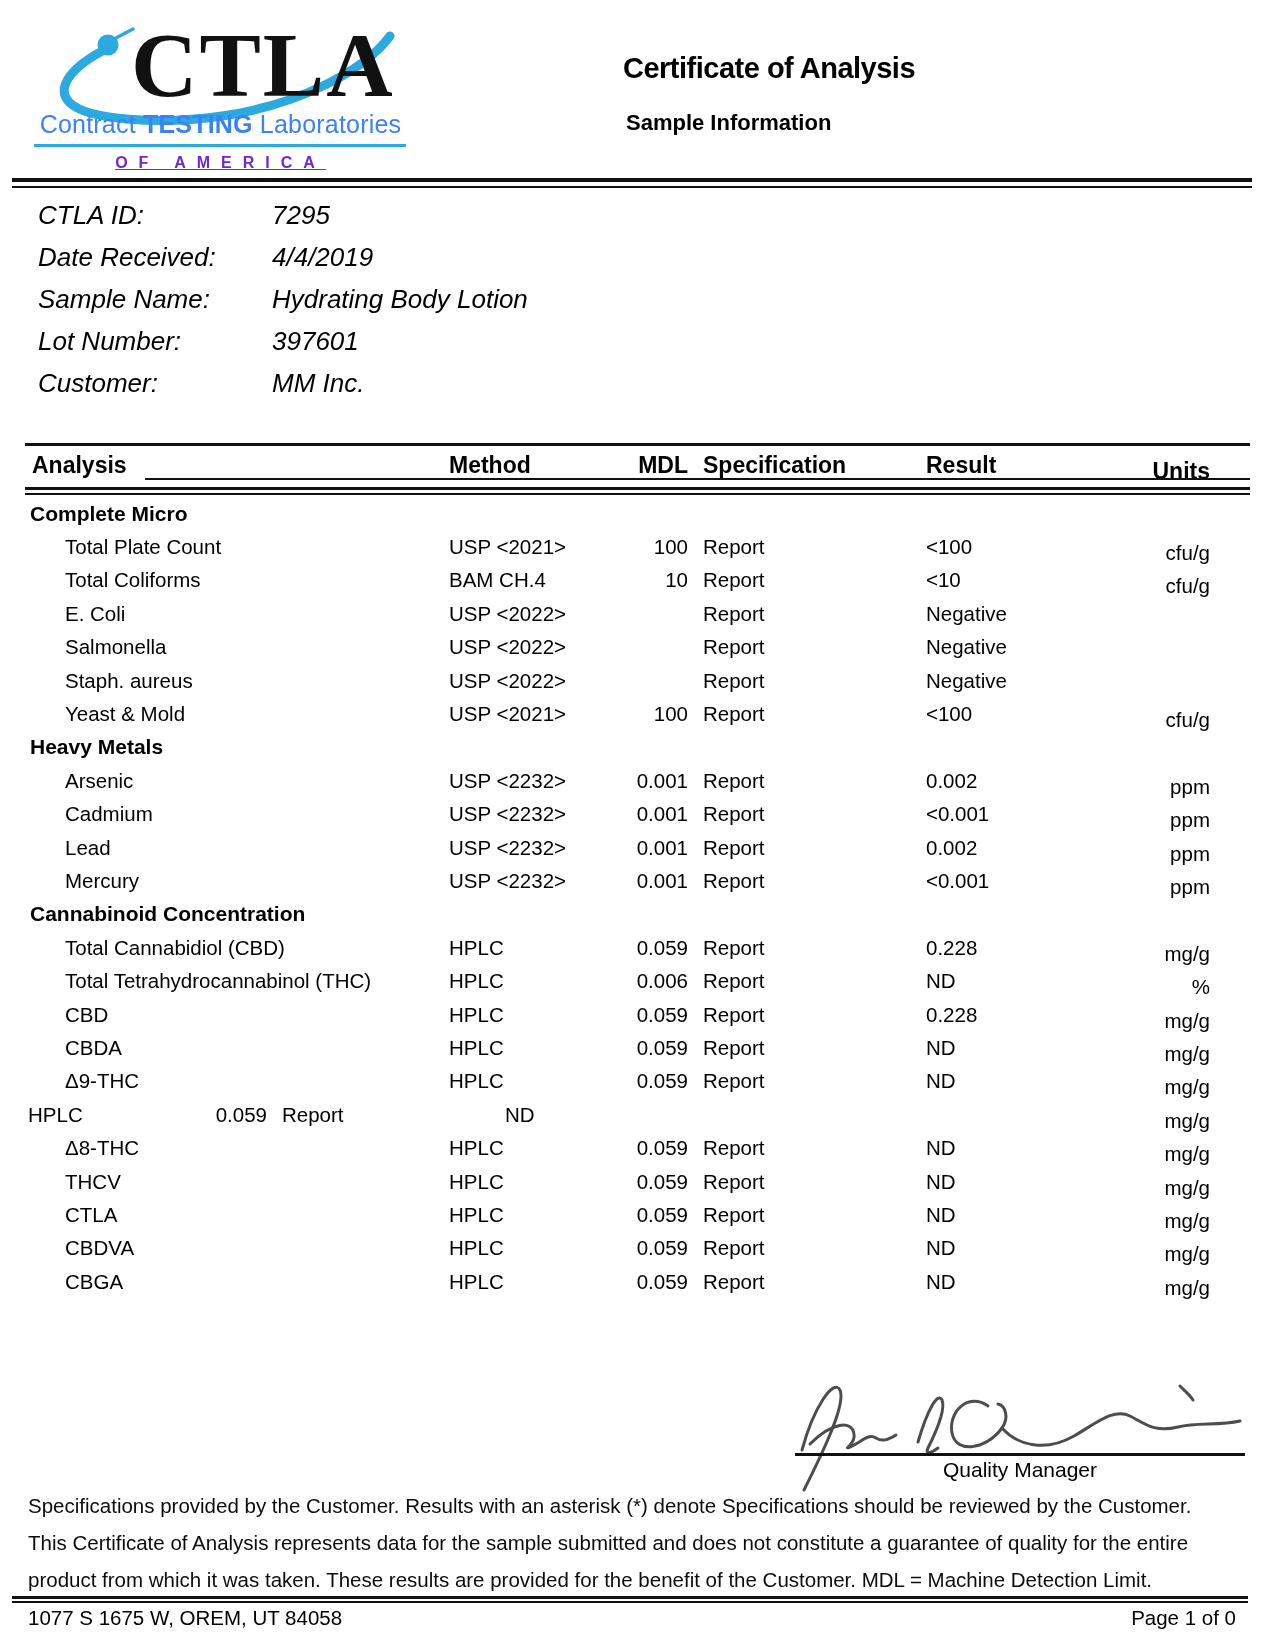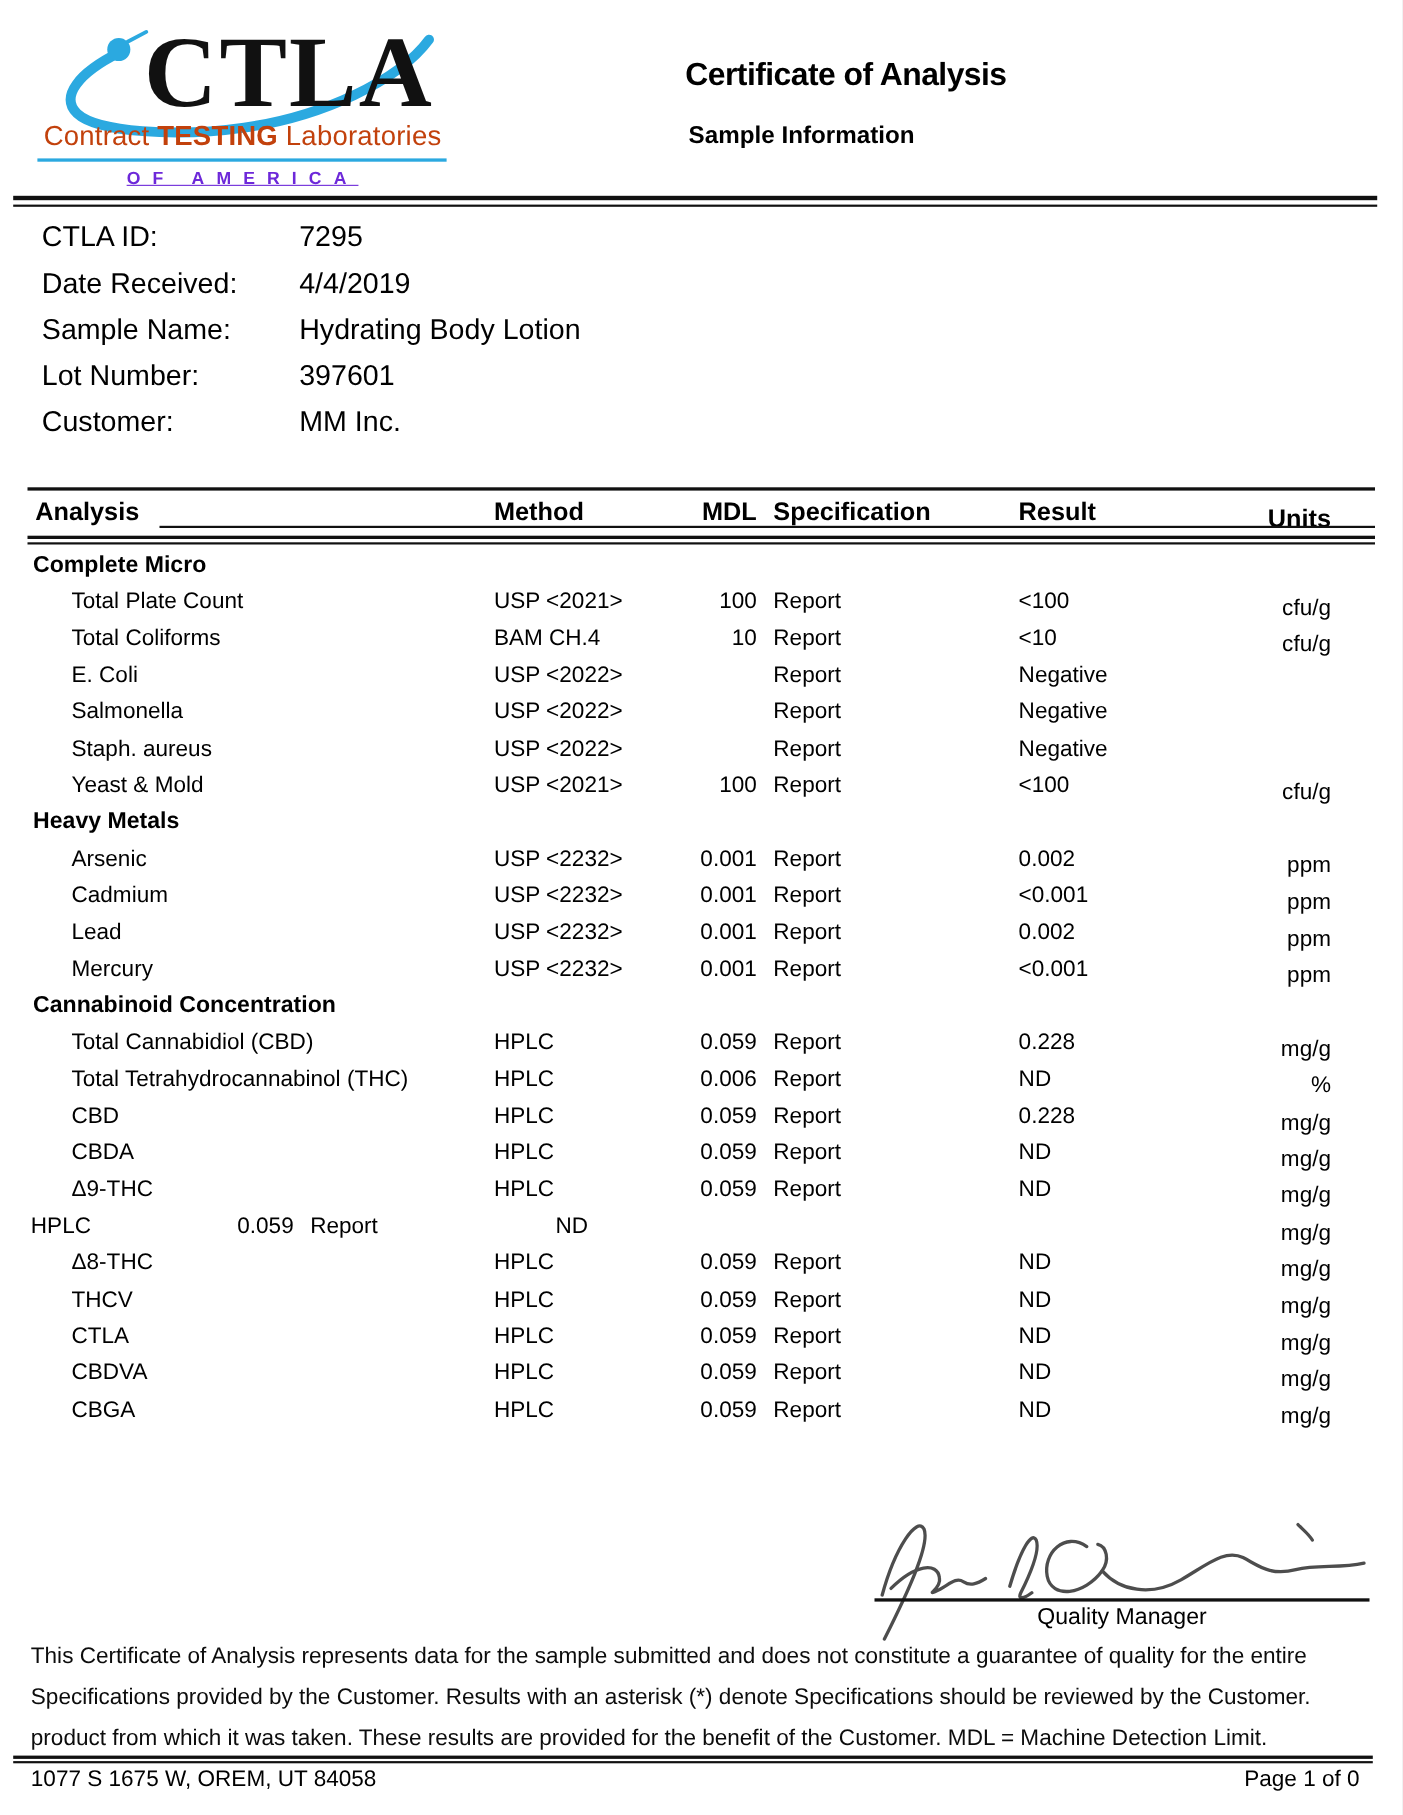--- a/index.html
+++ b/index.html
@@ -6,36 +6,36 @@
   .page{
     position:relative;width:1275px;height:1650px;background:#ffffff;
     margin:0 auto;overflow:hidden;
     font-family:"Liberation Sans", sans-serif;color:#000;
   }
   
   .logo{position:absolute;left:28px;top:18px;width:385px;}
   .logo svg{display:block;overflow:visible;}
   .logo-tagline{
     position:absolute;left:0;top:92px;width:385px;text-align:center;
-    font-size:25px;color:#c2410c;letter-spacing:.2px;white-space:nowrap;
+    font-size:25px;color:#3b82f6;letter-spacing:.2px;white-space:nowrap;
   }
   .logo-tagline b{font-weight:bold;}
   .logo-underline{position:absolute;left:6px;top:126px;width:372px;height:3px;}
   .logo-america{
     position:absolute;left:0;top:136px;width:385px;text-align:center;
     font-size:16px;font-weight:bold;letter-spacing:11px;color:#6d28d9;white-space:nowrap;text-decoration:underline;
   }
   
   .doc-title{position:absolute;left:623px;top:52px;font-size:29px;font-weight:bold;letter-spacing:-.5px;white-space:nowrap;}
   .doc-subtitle{position:absolute;left:626px;top:110px;font-size:22px;font-weight:bold;white-space:nowrap;}
   
   .rule{position:absolute;background:#111;}
   
   .sample-info{position:absolute;left:38px;top:194px;width:700px;font-size:26px;}
-  .si-row{display:flex;height:42px;align-items:center;}
+  .si-row{display:flex;height:42px;align-items:center;font-style:italic;}
   .si-label{width:234px;flex:0 0 234px;}
   .si-value{flex:1;}
   
   .tbl-header{position:absolute;left:28px;top:450px;width:1182px;height:30px;
     display:flex;align-items:center;font-size:23px;font-weight:bold;}
   .tbl-body{position:absolute;left:28px;top:497px;width:1182px;}
   .t-row{display:flex;height:33.4px;align-items:center;font-size:20.5px;}
   .t-row.section{font-weight:bold;font-size:21px;}
   .c-analysis{flex:0 0 421px;box-sizing:border-box;}
   .t-row .c-analysis{padding-left:37px;}
@@ -307,22 +307,22 @@
         <path d="M 208,28 C 188,14 168,34 172,55 C 176,76 206,72 222,50 C 229,40 226,28 218,26"></path>
         <path d="M 222,50 C 238,68 266,74 294,58 C 318,44 334,30 350,38 C 364,45 374,55 398,49 C 418,44 438,48 460,43"></path>
         <path d="M 400,8 C 406,14 410,17 413,22"></path>
       </g>
     </svg>
   </div>
   <div class="sig-line"></div>
   <div class="sig-title">Quality Manager</div>
 
   <div class="disclaimer">
+    <div>Specifications provided by the Customer. Results with an asterisk (*) denote Specifications should be reviewed by the Customer.</div>
     <div>This Certificate of Analysis represents data for the sample submitted and does not constitute a guarantee of quality for the entire</div>
-    <div>Specifications provided by the Customer. Results with an asterisk (*) denote Specifications should be reviewed by the Customer.</div>
     <div>product from which it was taken. These results are provided for the benefit of the Customer.  MDL = Machine Detection Limit.</div>
   </div>
 
   <div class="rule" style="left:12px;top:1596px;width:1236px;height:3px;"></div>
   <div class="rule" style="left:12px;top:1601px;width:1236px;height:1.5px;"></div>
 
   <div class="footer-bar">
     <div class="footer-address">1077 S 1675 W, OREM, UT 84058</div>
     <div class="footer-page">Page 1 of 0</div>
   </div>

